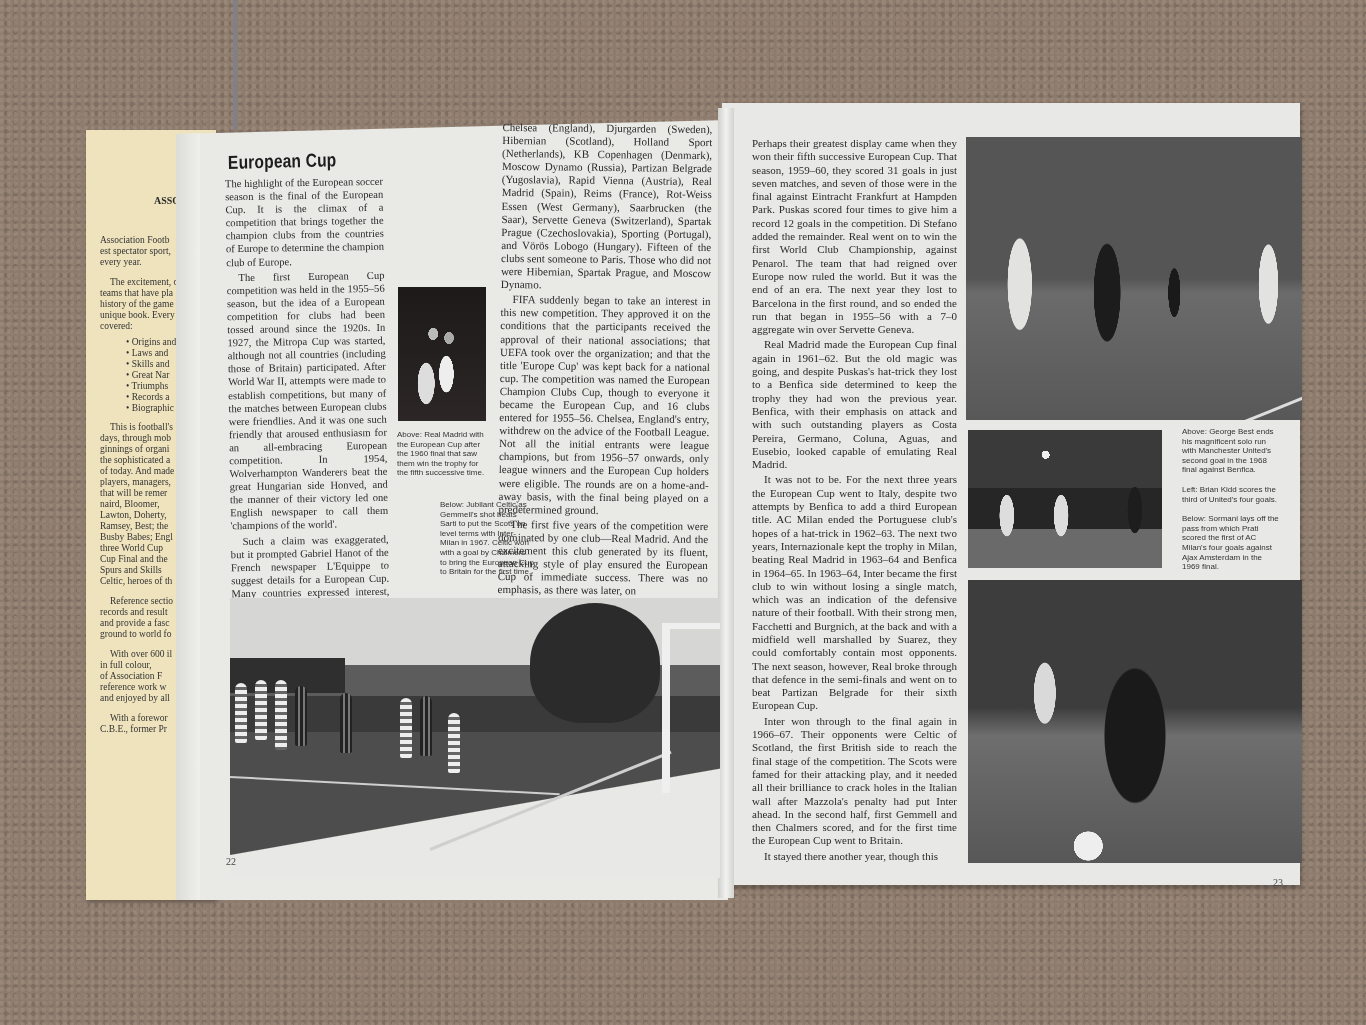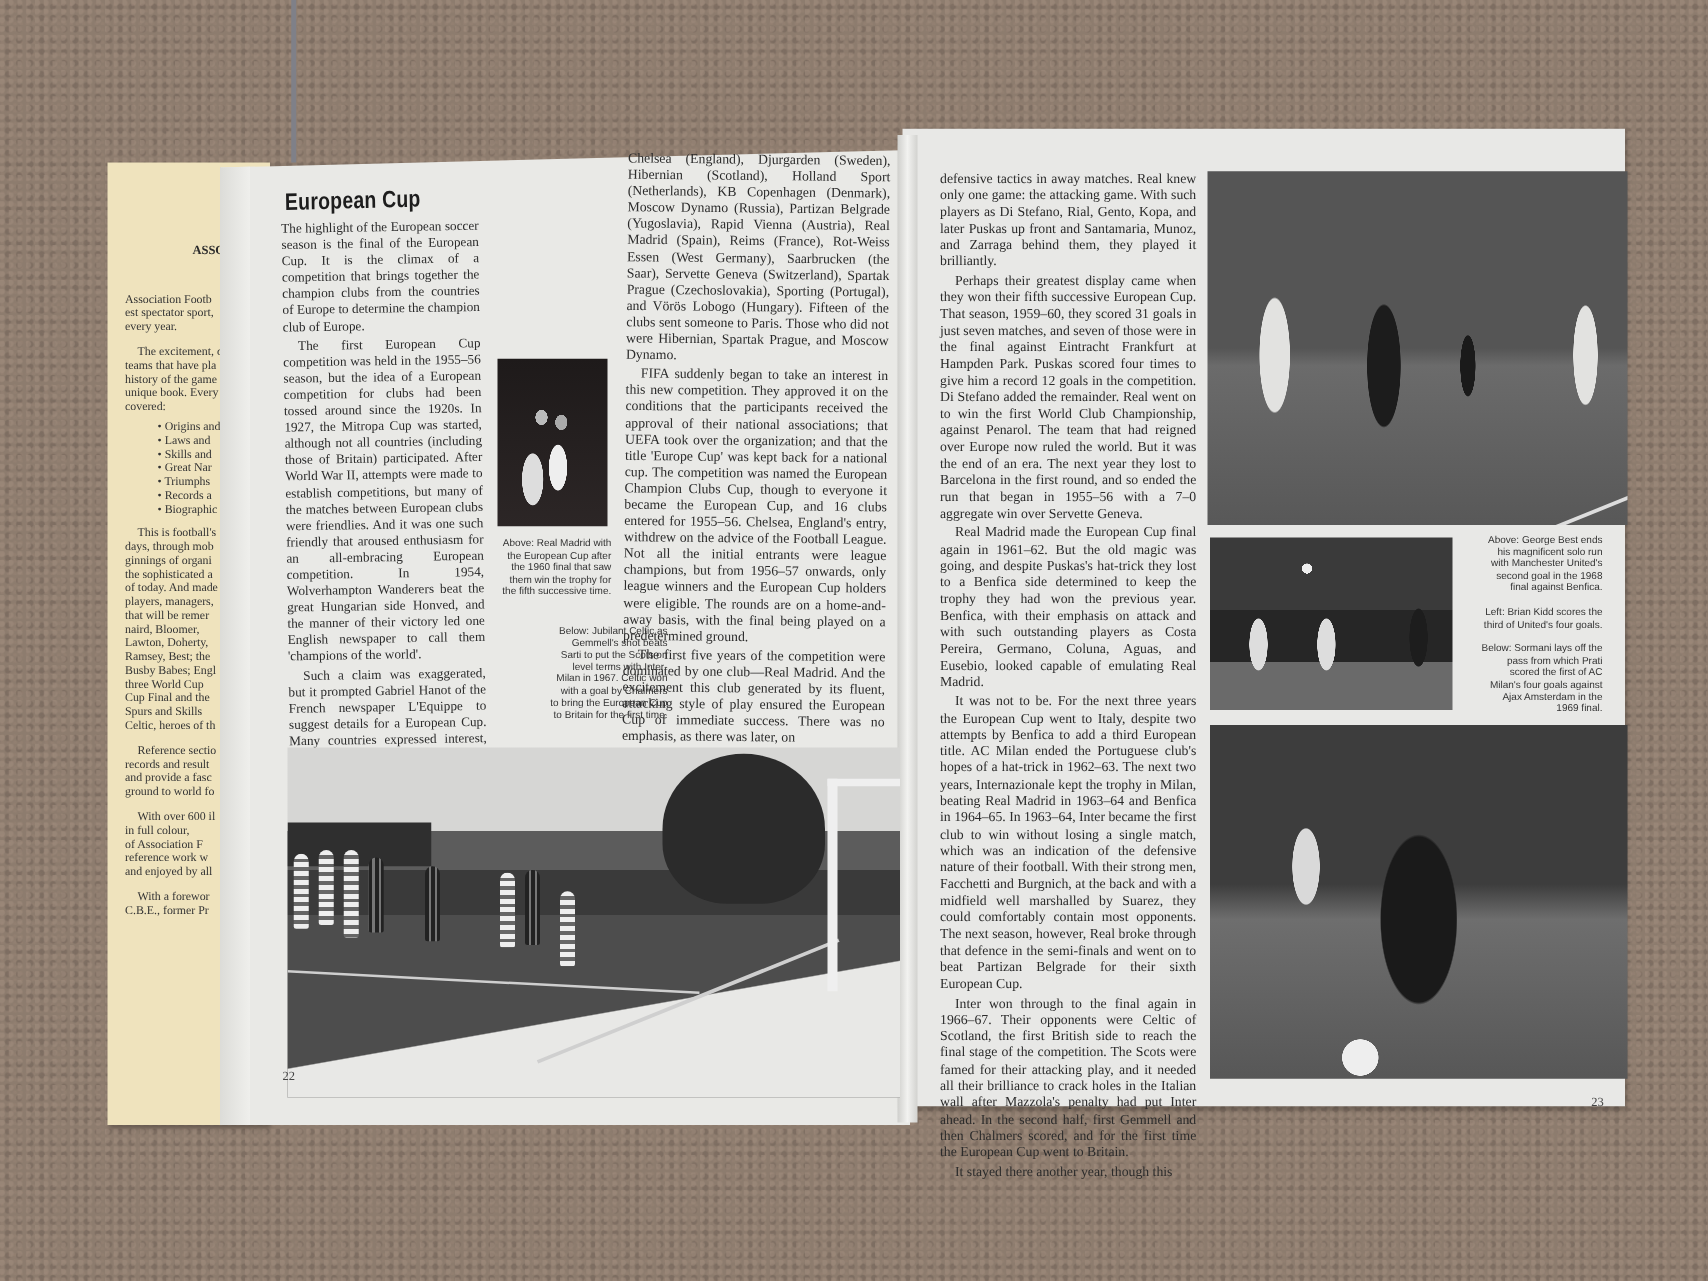--- a/index.html
+++ b/index.html
@@ -72,21 +72,21 @@
     text-align: justify; color: #2b2b2b;
   }
   .col p { text-indent: 0; margin: 0; }
   .col p + p { text-indent: 12px; margin-top: 2px; }
   .c1 { left: 229px; top: 176px; width: 158px; transform: rotate(-0.9deg); }
   .c2 { left: 500px; top: 122px; width: 210px; font-size: 11px; line-height: 13.1px; transform: rotate(0.6deg); }
   .c3 { left: 752px; top: 137px; width: 205px; font-size: 11px; line-height: 13.3px; }
 
   .caption {
     position: absolute; font-family: "Liberation Sans", "DejaVu Sans", sans-serif;
-    font-size: 8px; line-height: 9.6px; color: #333; text-align: right;
+    font-size: 8px; line-height: 9.6px; color: #333;
   }
   .cap-a { left: 397px; top: 430px; width: 92px; }
   .cap-b { left: 396px; top: 500px; width: 94px; margin-left: 44px; }
   .cap-c { left: 1182px; top: 427px; width: 100px; }
   .cap-c p { margin-bottom: 10px; }
 
   .photo {
     position: absolute; overflow: hidden;
   }
   
@@ -261,21 +261,20 @@
   <div class="player p-w" style="left:45px;top:82px;height:70px"></div>
   <div class="player p-d" style="left:65px;top:88px"></div>
   <div class="player p-d" style="left:110px;top:95px"></div>
   <div class="player p-w" style="left:170px;top:100px"></div>
   <div class="player p-d" style="left:190px;top:98px"></div>
   <div class="player p-w" style="left:218px;top:115px"></div>
 </div>
 <div class="pagenum pn-l">22</div>
 
 <div class="col c3">
-  <p>defensive tactics in away matches. Real knew only one game: the attacking game. With such players as Di Stefano, Rial, Gento, Kopa, and later Puskas up front and Santamaria, Munoz, and Zarraga behind them, they played it brilliantly.</p>
   <p>Perhaps their greatest display came when they won their fifth successive European Cup. That season, 1959–60, they scored 31 goals in just seven matches, and seven of those were in the final against Eintracht Frankfurt at Hampden Park. Puskas scored four times to give him a record 12 goals in the competition. Di Stefano added the remainder. Real went on to win the first World Club Championship, against Penarol. The team that had reigned over Europe now ruled the world. But it was the end of an era. The next year they lost to Barcelona in the first round, and so ended the run that began in 1955–56 with a 7–0 aggregate win over Servette Geneva.</p>
   <p>Real Madrid made the European Cup final again in 1961–62. But the old magic was going, and despite Puskas's hat-trick they lost to a Benfica side determined to keep the trophy they had won the previous year. Benfica, with their emphasis on attack and with such outstanding players as Costa Pereira, Germano, Coluna, Aguas, and Eusebio, looked capable of emulating Real Madrid.</p>
   <p>It was not to be. For the next three years the European Cup went to Italy, despite two attempts by Benfica to add a third European title. AC Milan ended the Portuguese club's hopes of a hat-trick in 1962–63. The next two years, Internazionale kept the trophy in Milan, beating Real Madrid in 1963–64 and Benfica in 1964–65. In 1963–64, Inter became the first club to win without losing a single match, which was an indication of the defensive nature of their football. With their strong men, Facchetti and Burgnich, at the back and with a midfield well marshalled by Suarez, they could comfortably contain most opponents. The next season, however, Real broke through that defence in the semi-finals and went on to beat Partizan Belgrade for their sixth European Cup.</p>
   <p>Inter won through to the final again in 1966–67. Their opponents were Celtic of Scotland, the first British side to reach the final stage of the competition. The Scots were famed for their attacking play, and it needed all their brilliance to crack holes in the Italian wall after Mazzola's penalty had put Inter ahead. In the second half, first Gemmell and then Chalmers scored, and for the first time the European Cup went to Britain.</p>
   <p>It stayed there another year, though this</p>
 </div>
 
 <div class="photo ph-best"></div>
 <div class="photo ph-kidd"></div>
 <div class="photo ph-sormani"></div>

